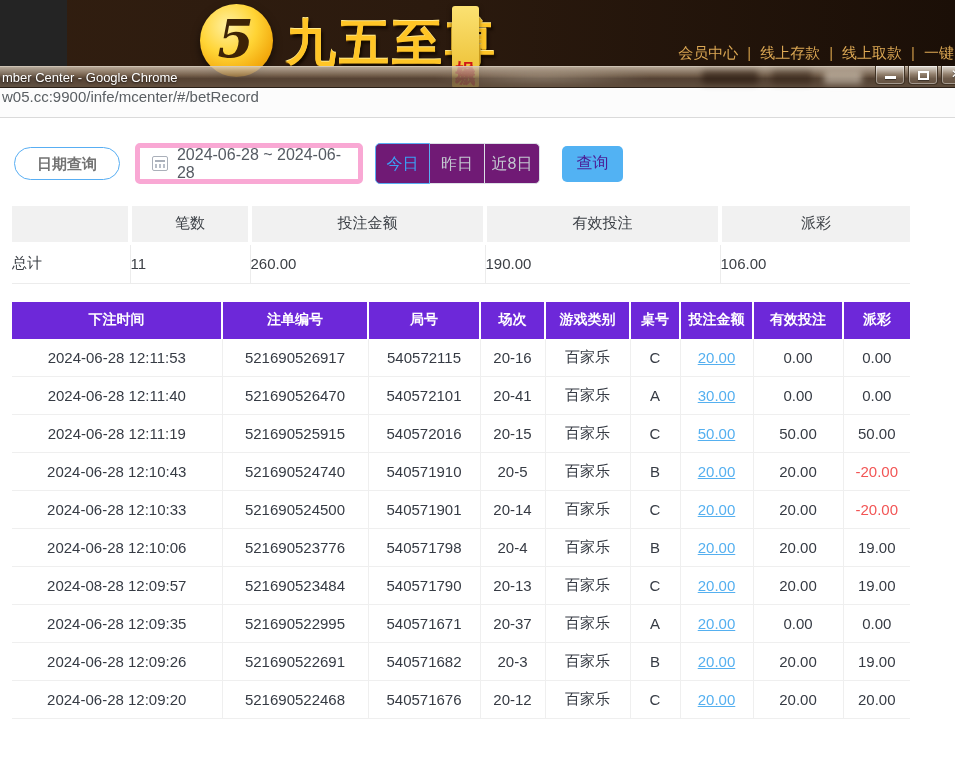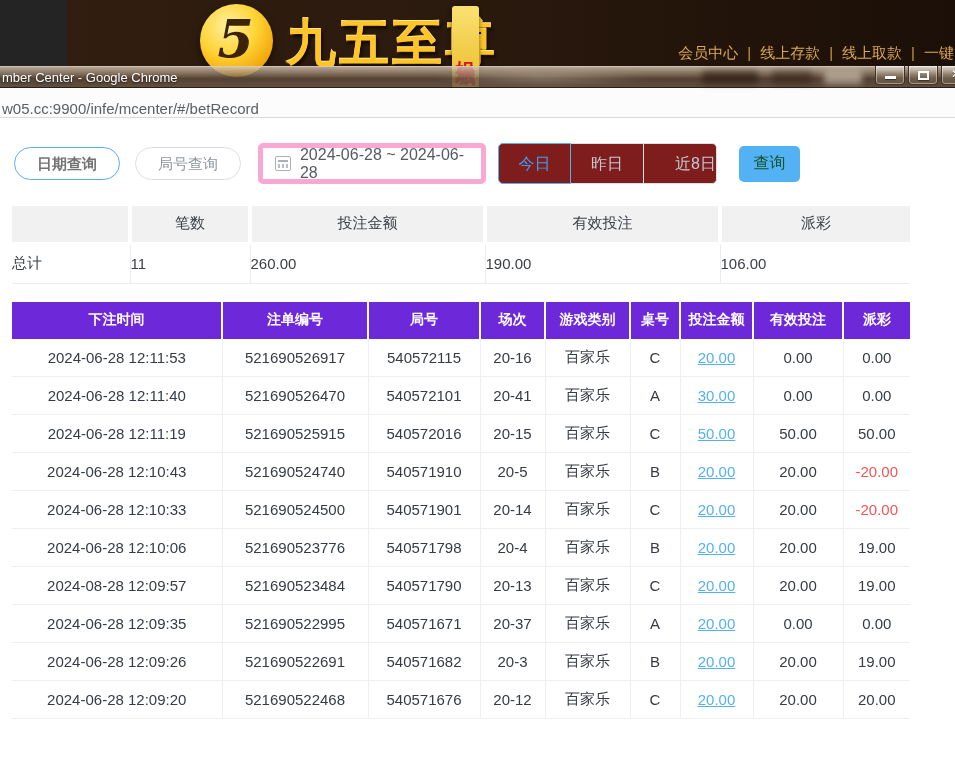--- a/index.html
+++ b/index.html
@@ -50,45 +50,45 @@
     box-shadow:inset 0 0 0 1px rgba(255,255,255,.4); }
   .glyph-min { position:absolute; left:9px; bottom:5px; width:11px; height:3px; background:#fff;
     box-shadow:0 1px 1px rgba(0,0,0,.5); }
   .glyph-max { position:absolute; left:9px; top:5px; width:11px; height:9px; border:2px solid #fff;
     box-shadow:0 1px 1px rgba(0,0,0,.4); }
   .glyph-close { position:absolute; left:0; top:1px; width:100%; text-align:center; color:#fff;
     font-size:12px; font-weight:bold; text-shadow:0 1px 1px rgba(0,0,0,.5); }
 
   
   .urlbar { position:relative; z-index:4; height:30px; background:#fcfcfc;
-    border-bottom:1px solid #dadada; display:flex; align-items:flex-end; cursor:text; }
+    border-bottom:1px solid #dadada; display:flex; align-items:flex-start; cursor:text; }
   .url-text { margin-left:2px; font-size:15px; color:#5a5f63; white-space:nowrap; }
 
   
   .filter-row { margin:25px 0 0 14px; display:flex; align-items:center; }
   .pill { height:33px; padding:0 22px; border-radius:17px; background:#fff; font-size:15px;
     line-height:31px; cursor:pointer; }
   .pill-active { border:1px solid #58aef3; color:#737373; font-weight:bold; margin-right:15px; }
   .pill-plain { border:1px solid #dcdfe6; color:#8f949e; margin-right:17px; }
   .date-input { width:228px; height:41px; border:5px solid #f9a8d4; border-radius:5px;
     display:flex; align-items:center; padding-left:12px; margin-right:12px;
     color:#555b63; font-size:16px; cursor:pointer; }
   .cal-icon { width:16px; height:15px; border:1px solid #aab0ba; border-radius:2px;
     margin-right:9px; position:relative; }
   .cal-icon::before { content:""; position:absolute; left:2px; top:3px; width:10px; height:2px;
     background:#aab0ba; }
   .cal-icon::after { content:""; position:absolute; left:2px; top:7px; width:10px; height:4px;
     background:repeating-linear-gradient(90deg,#b8bec8 0 2px,transparent 2px 4px); }
   .btn-group { display:flex; height:41px; margin-right:22px; }
-  .group-btn { width:73px; text-align:center; line-height:39px; font-size:16px; background:#7f1d1d;
+  .group-btn { width:55px; text-align:center; line-height:39px; font-size:16px; background:#701a75;
     border:1px solid #dcdfe6; border-left:none; color:#c3c8d0; cursor:pointer; }
   .group-btn-active { border:1px solid #58aef3; border-radius:5px 0 0 5px; color:#3ba0f5; }
-  .group-btn:last-child { border-radius:0 5px 5px 0;text-align:right; }
+  .group-btn:last-child { border-radius:0 5px 5px 0; }
   .search-btn { width:61px; height:36px; background:#52b2f3; border:none; border-radius:5px;
-    color:#14532d; font-size:16px; cursor:pointer; font-family:inherit; }
+    color:#4c1d95; font-size:16px; cursor:pointer; font-family:inherit; }
 
   
   table { border-collapse:collapse; table-layout:fixed; }
   .summary { margin:22px 0 0 12px; width:898px; font-size:15px; color:#3c4046; }
   .summary th { background:#f1f1f1; height:37px; font-weight:500;
     border-right:4px solid #fff; border-bottom:3px solid #fff; }
   .summary th:last-child { border-right:none; }
   .summary td { height:40px; text-align:left; border-right:1px solid #ececec;
     border-bottom:1px solid #ececec; }
   .summary td:last-child { border-right:none; }
@@ -137,21 +137,20 @@
 </div>
 
 <div class="urlbar">
   <span class="url-text">w05.cc:9900/infe/mcenter/#/betRecord</span>
 </div>
 
 <div class="content">
 
   <div class="filter-row">
     <div class="pill pill-active">日期查询</div>
-    <div class="pill pill-plain">局号查询</div>
     <div class="date-input">
       <span class="cal-icon"></span>
       <span>2024-06-28 ~ 2024-06-28</span>
     </div>
     <div class="btn-group">
       <div class="group-btn group-btn-active">今日</div>
       <div class="group-btn">昨日</div>
       <div class="group-btn">近8日</div>
     </div>
     <button class="search-btn">查询</button>

